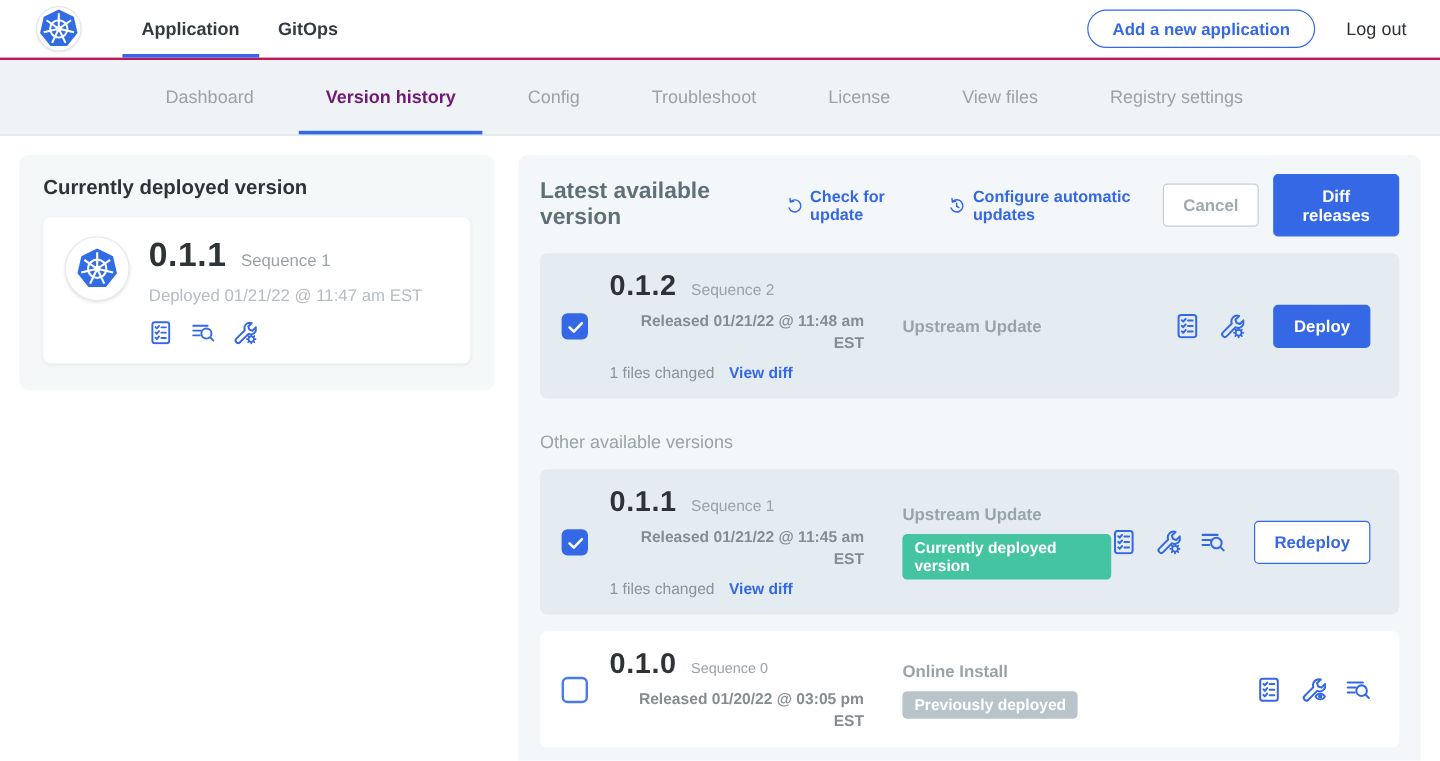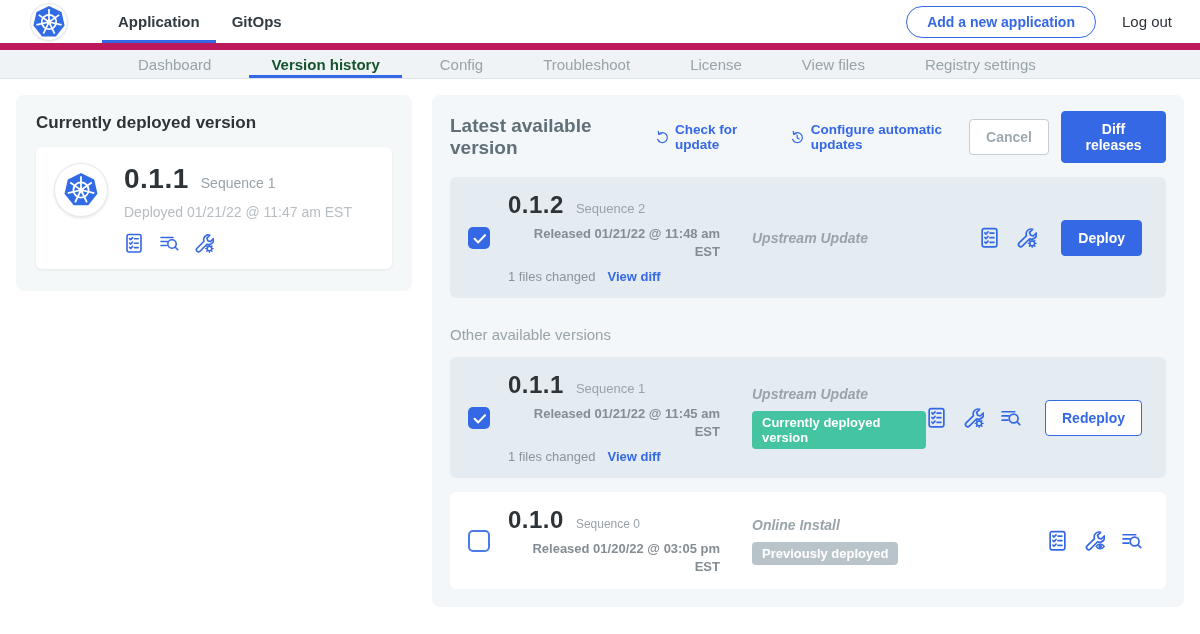--- a/index.html
+++ b/index.html
@@ -1,35 +1,35 @@
 <!DOCTYPE html>
 <html><head>
 <meta charset="utf-8">
 <style>
   * { margin:0; padding:0; box-sizing:border-box; }
   html,body { width:1200px; height:634px; background:#fff; overflow:hidden;
     font-family:"Liberation Sans","DejaVu Sans",sans-serif; color:#323232; }
 
   
-  .topbar { height:50px; display:flex; align-items:stretch; border-bottom:7px solid #be185d; background:#fff; padding-left:30px; }
+  .topbar { height:50px; display:flex; align-items:stretch; border-bottom:2px solid #be185d; background:#fff; padding-left:30px; }
   .logo-wrap { align-self:center; width:38px; height:38px; border-radius:50%; background:#fff;
     border:1px solid #e3e7ea; box-shadow:0 1px 2px rgba(0,0,0,.08); display:flex; align-items:center; justify-content:center; }
   .top-tabs { display:flex; margin-left:34px; }
   .top-tab { display:flex; align-items:center; padding:0 16px; font-size:15px; font-weight:700; color:#323b41; cursor:pointer; position:relative; }
   .top-tab.active::after { content:""; position:absolute; left:0; right:0; bottom:0; height:3px; background:#3568e4; }
   .topbar-right { margin-left:auto; display:flex; align-items:center; padding-right:28px; }
   .pill-btn { border:1.5px solid #3568e4; color:#3568e4; background:#fff; border-radius:17px;
     height:32px; padding:0 20px; font-size:14px; font-weight:700; cursor:pointer;
     font-family:"Liberation Sans",sans-serif; }
   .logout { margin-left:26px; font-size:15px; color:#2e3338; cursor:pointer; }
 
   
-  .subnav { height:29px; background:#eff3f5; border-bottom:1px solid #dde3e6; display:flex; padding-left:108px; }
+  .subnav { height:63px; background:#eff3f5; border-bottom:1px solid #dde3e6; display:flex; padding-left:108px; }
   .subnav-item { display:flex; align-items:center; padding:0 30px; font-size:15px; color:#98a3aa; cursor:pointer; position:relative; }
-  .subnav-item.active { color:#14532d; font-weight:700;text-align:right; }
+  .subnav-item.active { color:#701a75; font-weight:700;text-align:right; }
   .subnav-item.active::after { content:""; position:absolute; left:8px; right:8px; bottom:0; height:3px; background:#3568e4; }
 
   
   .main { display:flex; padding:16px; gap:20px; align-items:flex-start; }
 
   .left-card { width:396px; background:#f5f8f9; border-radius:8px; padding:18px 20px 22px; }
   .left-card h2 { font-size:17px; font-weight:700; color:#2e3338; margin-bottom:14px; }
   .deployed-box { background:#fff; border-radius:6px; box-shadow:0 1px 3px rgba(0,0,0,.07); padding:16px 18px; display:flex; }
   .k8s-badge { width:54px; height:54px; border-radius:50%; background:#fff; border:1px solid #e7eaec;
     box-shadow:0 1px 3px rgba(0,0,0,.12); display:flex; align-items:center; justify-content:center; flex:0 0 auto; }
@@ -57,21 +57,21 @@
   .version-row.plain { background:#fff; }
   .checkbox { width:22px; height:22px; border-radius:5px; flex:0 0 auto; display:flex; align-items:center; justify-content:center; cursor:pointer; }
   .checkbox.checked { background:#3568e4; color:#fff; }
   .checkbox.unchecked { background:#fff; border:2px solid #4a7bea; }
   .ver-col { margin-left:18px; width:212px; }
   .ver-col .ver-big { font-size:24px; }
   .released { font-size:13px; font-weight:700; color:#848d93; margin-top:6px; line-height:1.35;text-align:right; }
   .files-line { margin-top:9px; font-size:13px; color:#8a949b; display:flex; gap:12px; }
   .view-diff { color:#3568e4; font-weight:700; cursor:pointer; }
   .mid-col { flex:1; padding-left:32px; }
-  .source-label { font-size:14px; font-weight:700; color:#99a3aa;font-style:italic; }
+  .source-label { font-size:14px; font-weight:700; color:#99a3aa; }
   .badge { display:inline-block; margin-top:9px; padding:4px 10px; border-radius:4px; color:#fff; font-size:13px; font-weight:700; }
   .badge.green { background:#44c4a0; }
   .badge.gray { background:#b9c4ca; }
   .row-icons { display:flex; align-items:center; gap:16px; color:#3568e4; margin-right:6px; }
   .row-icons .btn { margin-left:8px; }
 
   .other-label { margin-top:28px; font-size:15px; color:#98a3aa; }
 </style>
 </head>
 <body>

